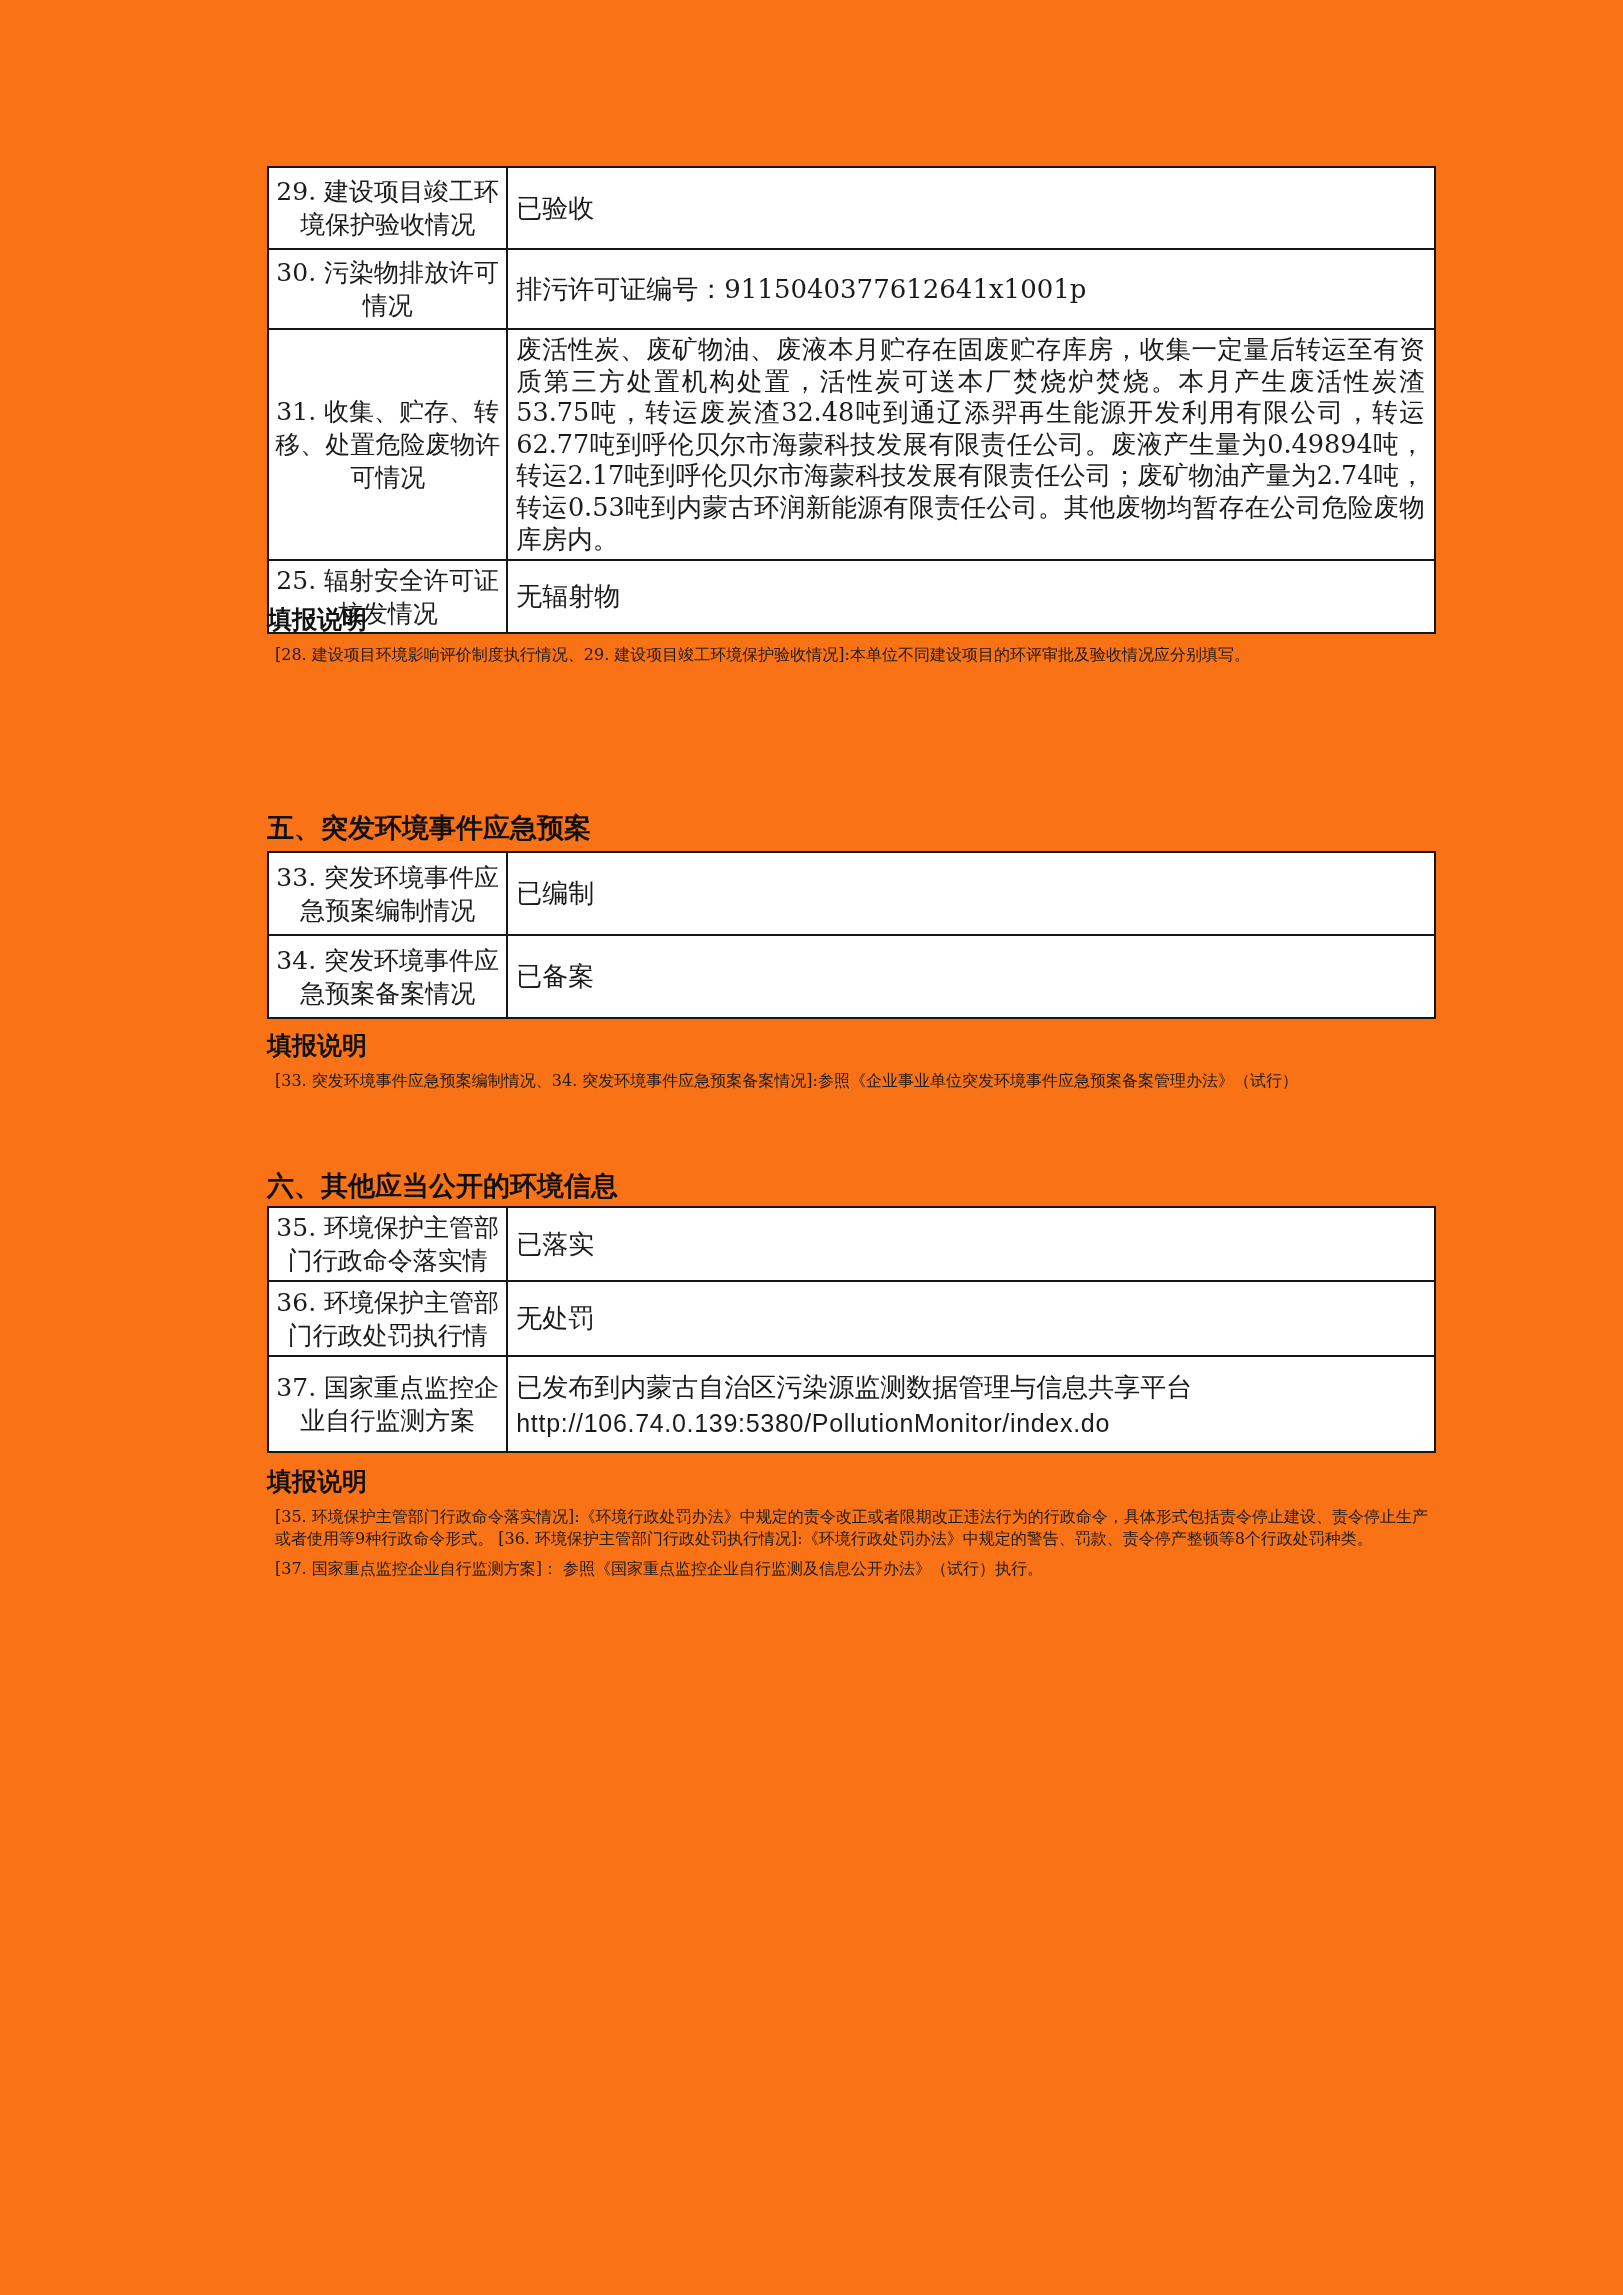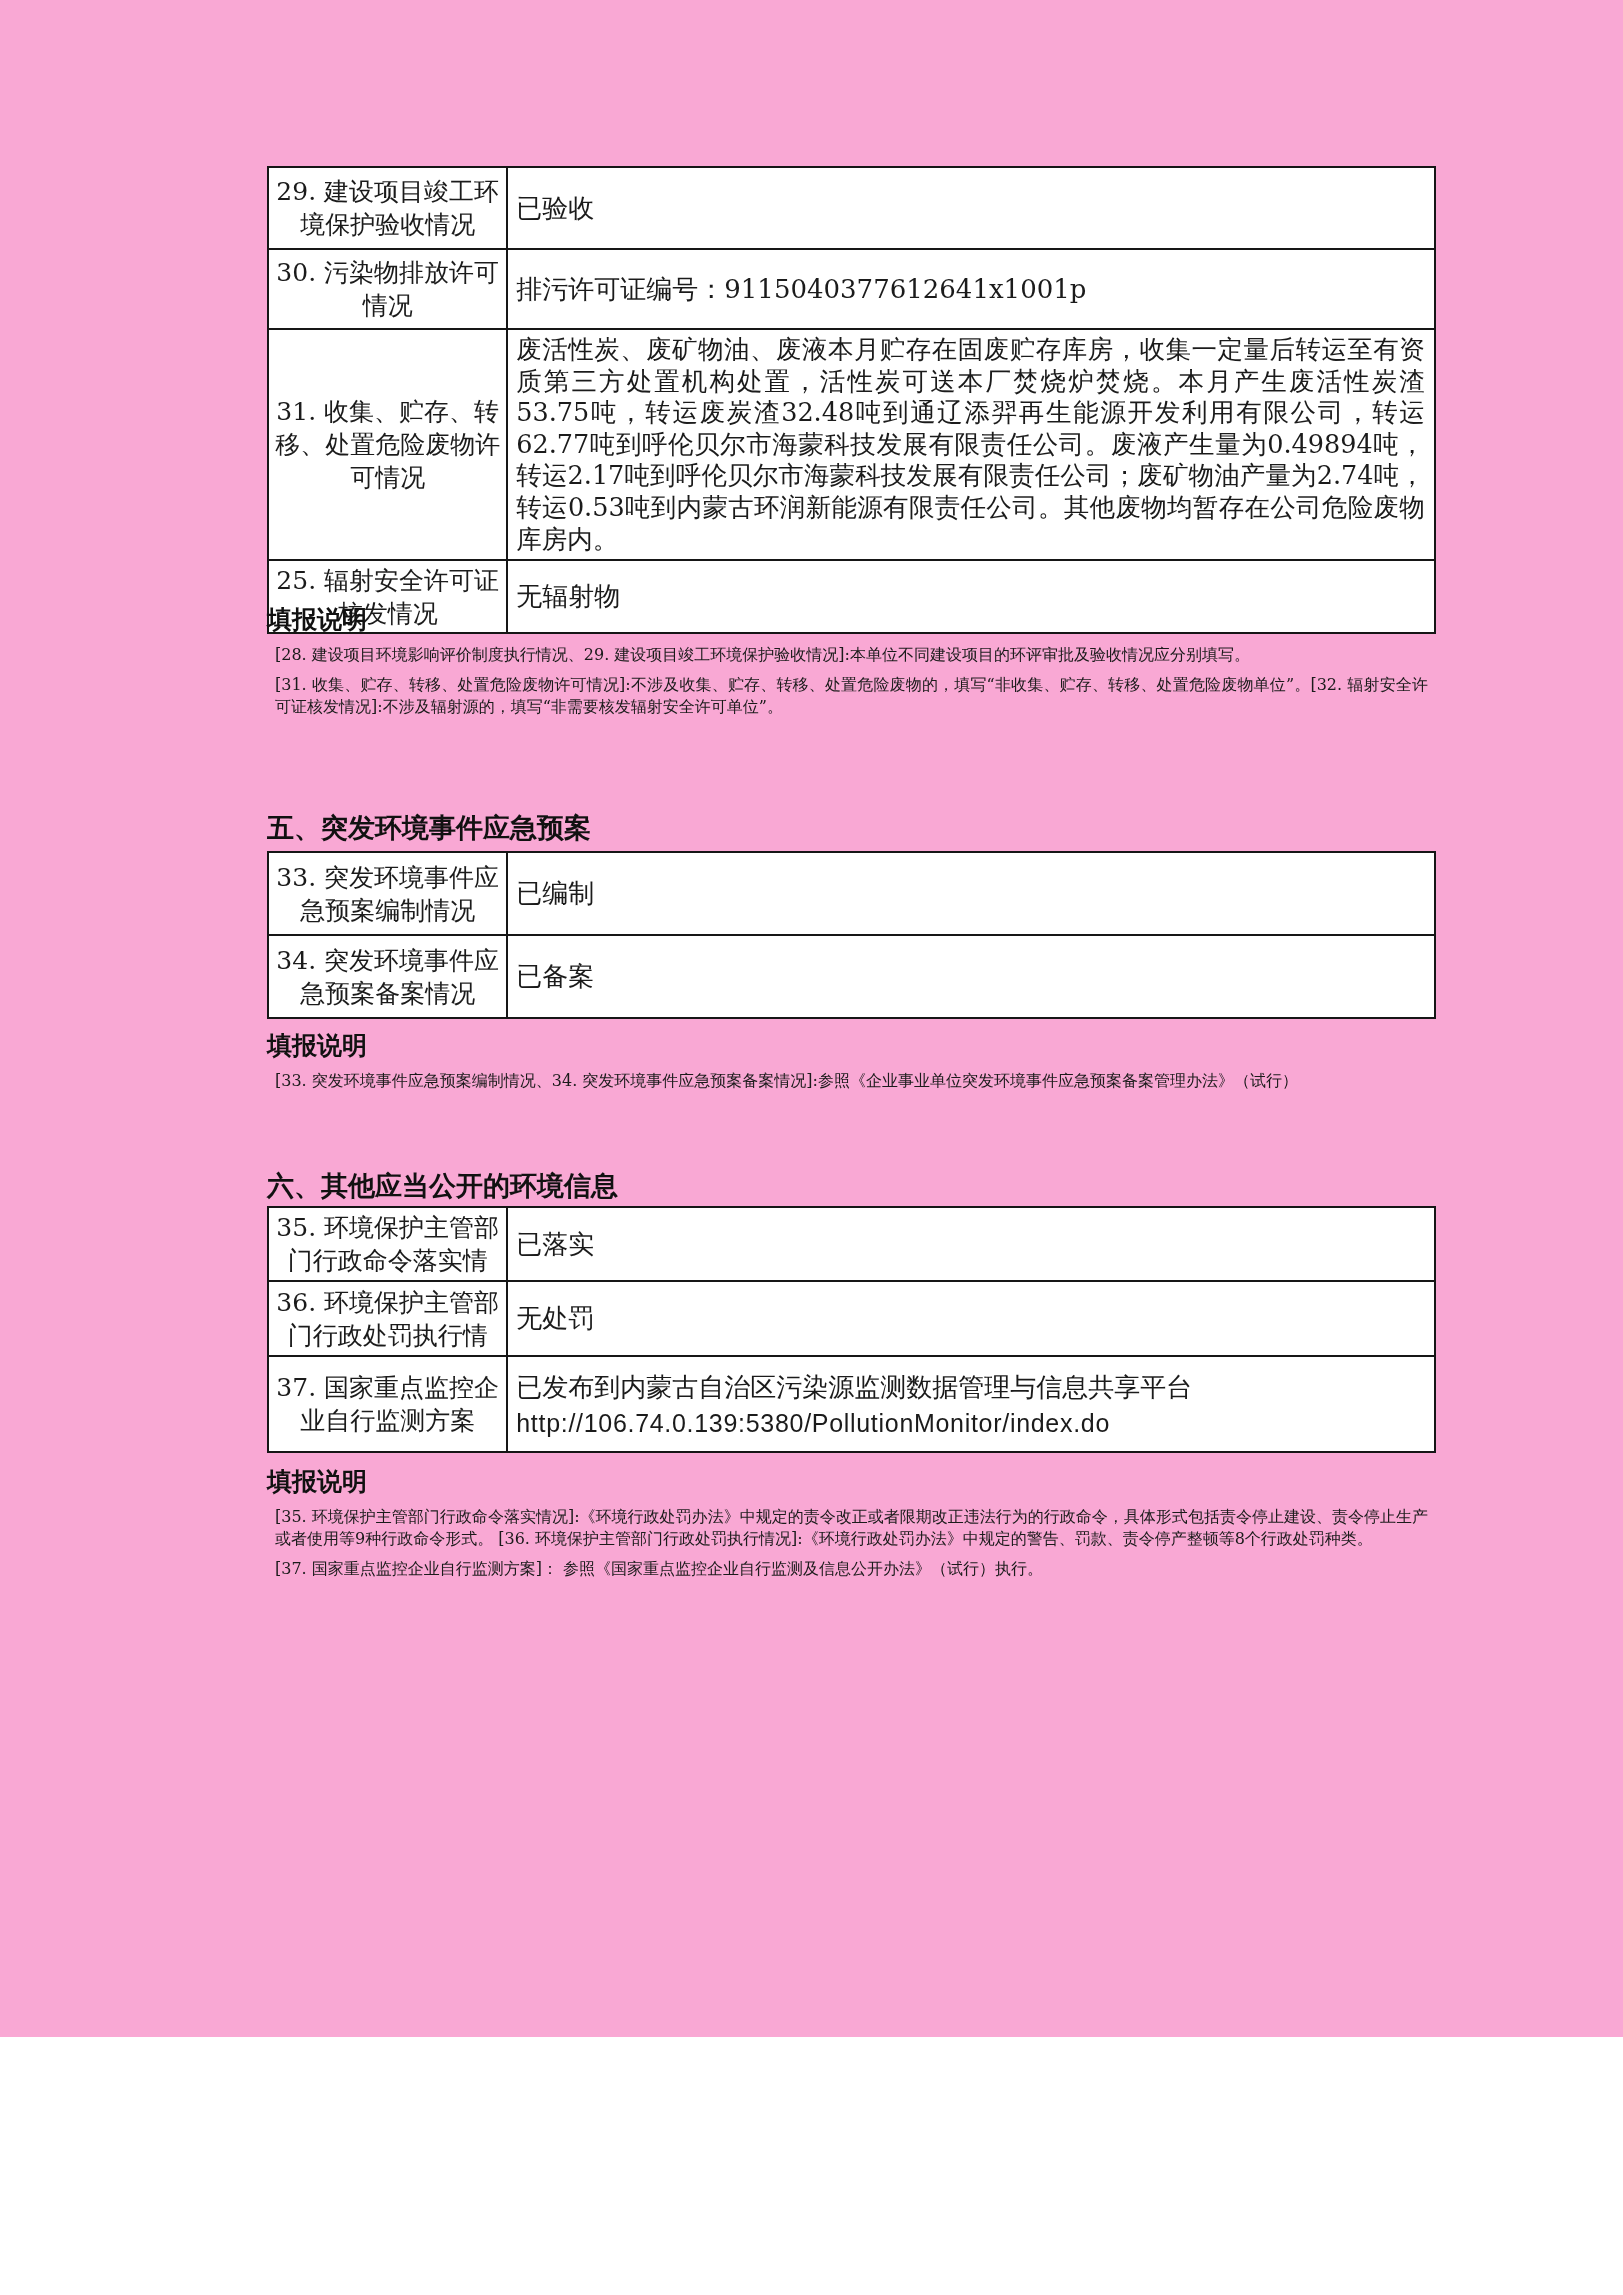--- a/index.html
+++ b/index.html
@@ -2,21 +2,21 @@
 <html style="font-size:10.5px"><head>
 <meta charset="utf-8">
 <style>
   html,body { margin:0; padding:0; }
   body {
     width:1623px; height:2295px;
     background:#ffffff;
     color:#1b1b1b;
     font-family:"DejaVu Serif","Liberation Serif",serif;
   }
-  .page { position:relative; width:1623px; height:2037px; overflow:hidden; background:#f9a8d4; }
+  .page { position:relative; width:1623px; height:2295px; overflow:hidden; background:#f97316; }
   .block { position:absolute; left:267px; width:1169px; }
 
   
   table.form { border-collapse:collapse; width:100%; table-layout:fixed; background:#fff; }
   table.form td { border:2.6px solid #161616; overflow:hidden; }
   td.lbl {
     width:227px; text-align:center; vertical-align:middle;
     font-size:25px; line-height:1.32; padding:2.6px 5.2px;
   }
   td.val { font-size:26px; vertical-align:middle; padding:2.6px 7.9px; }
@@ -72,21 +72,20 @@
           <td class="lbl">25. 辐射安全许可证核发情况</td>
           <td class="val ctr">无辐射物</td>
         </tr>
       </tbody>
     </table>
   </div>
 
   <div class="block notes" style="top:603px">
     <div class="notes-heading">填报说明</div>
     <p>[28. 建设项目环境影响评价制度执行情况、29. 建设项目竣工环境保护验收情况]:本单位不同建设项目的环评审批及验收情况应分别填写。</p>
-    <p>[31. 收集、贮存、转移、处置危险废物许可情况]:不涉及收集、贮存、转移、处置危险废物的，填写“非收集、贮存、转移、处置危险废物单位”。[32. 辐射安全许可证核发情况]:不涉及辐射源的，填写“非需要核发辐射安全许可单位”。</p>
   </div>
 
   <h2 class="block sec-title" style="top:810px">五、突发环境事件应急预案</h2>
 
   <div class="block" style="top:851px">
     <table class="form">
       <tbody>
         <tr class="h127">
           <td class="lbl">33. 突发环境事件应急预案编制情况</td>
           <td class="val ctr">已编制</td>

